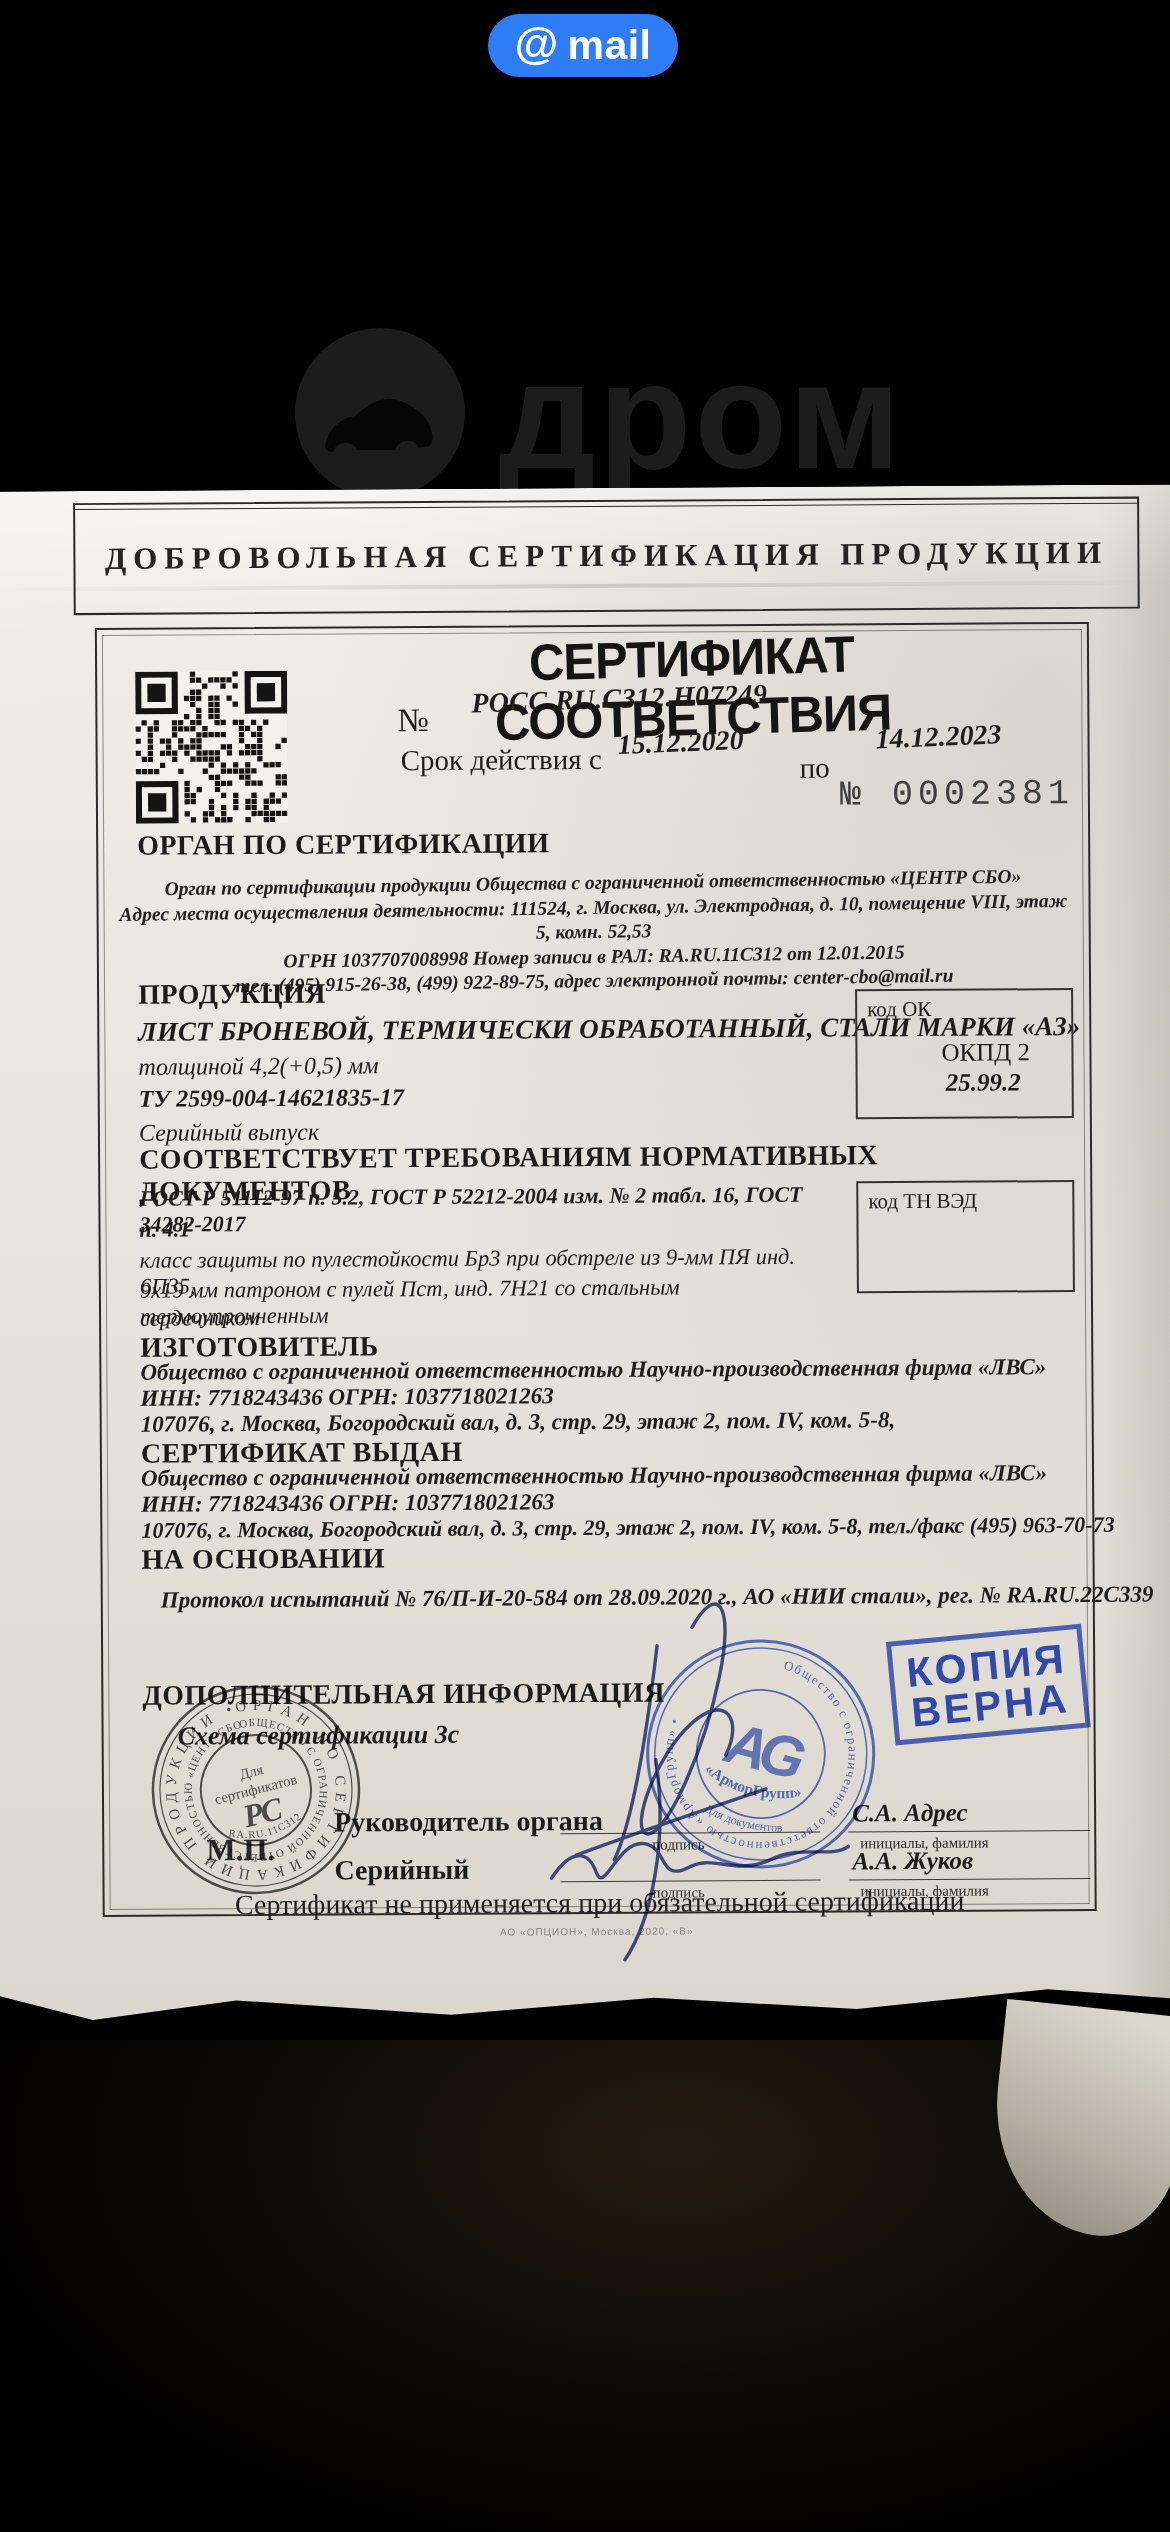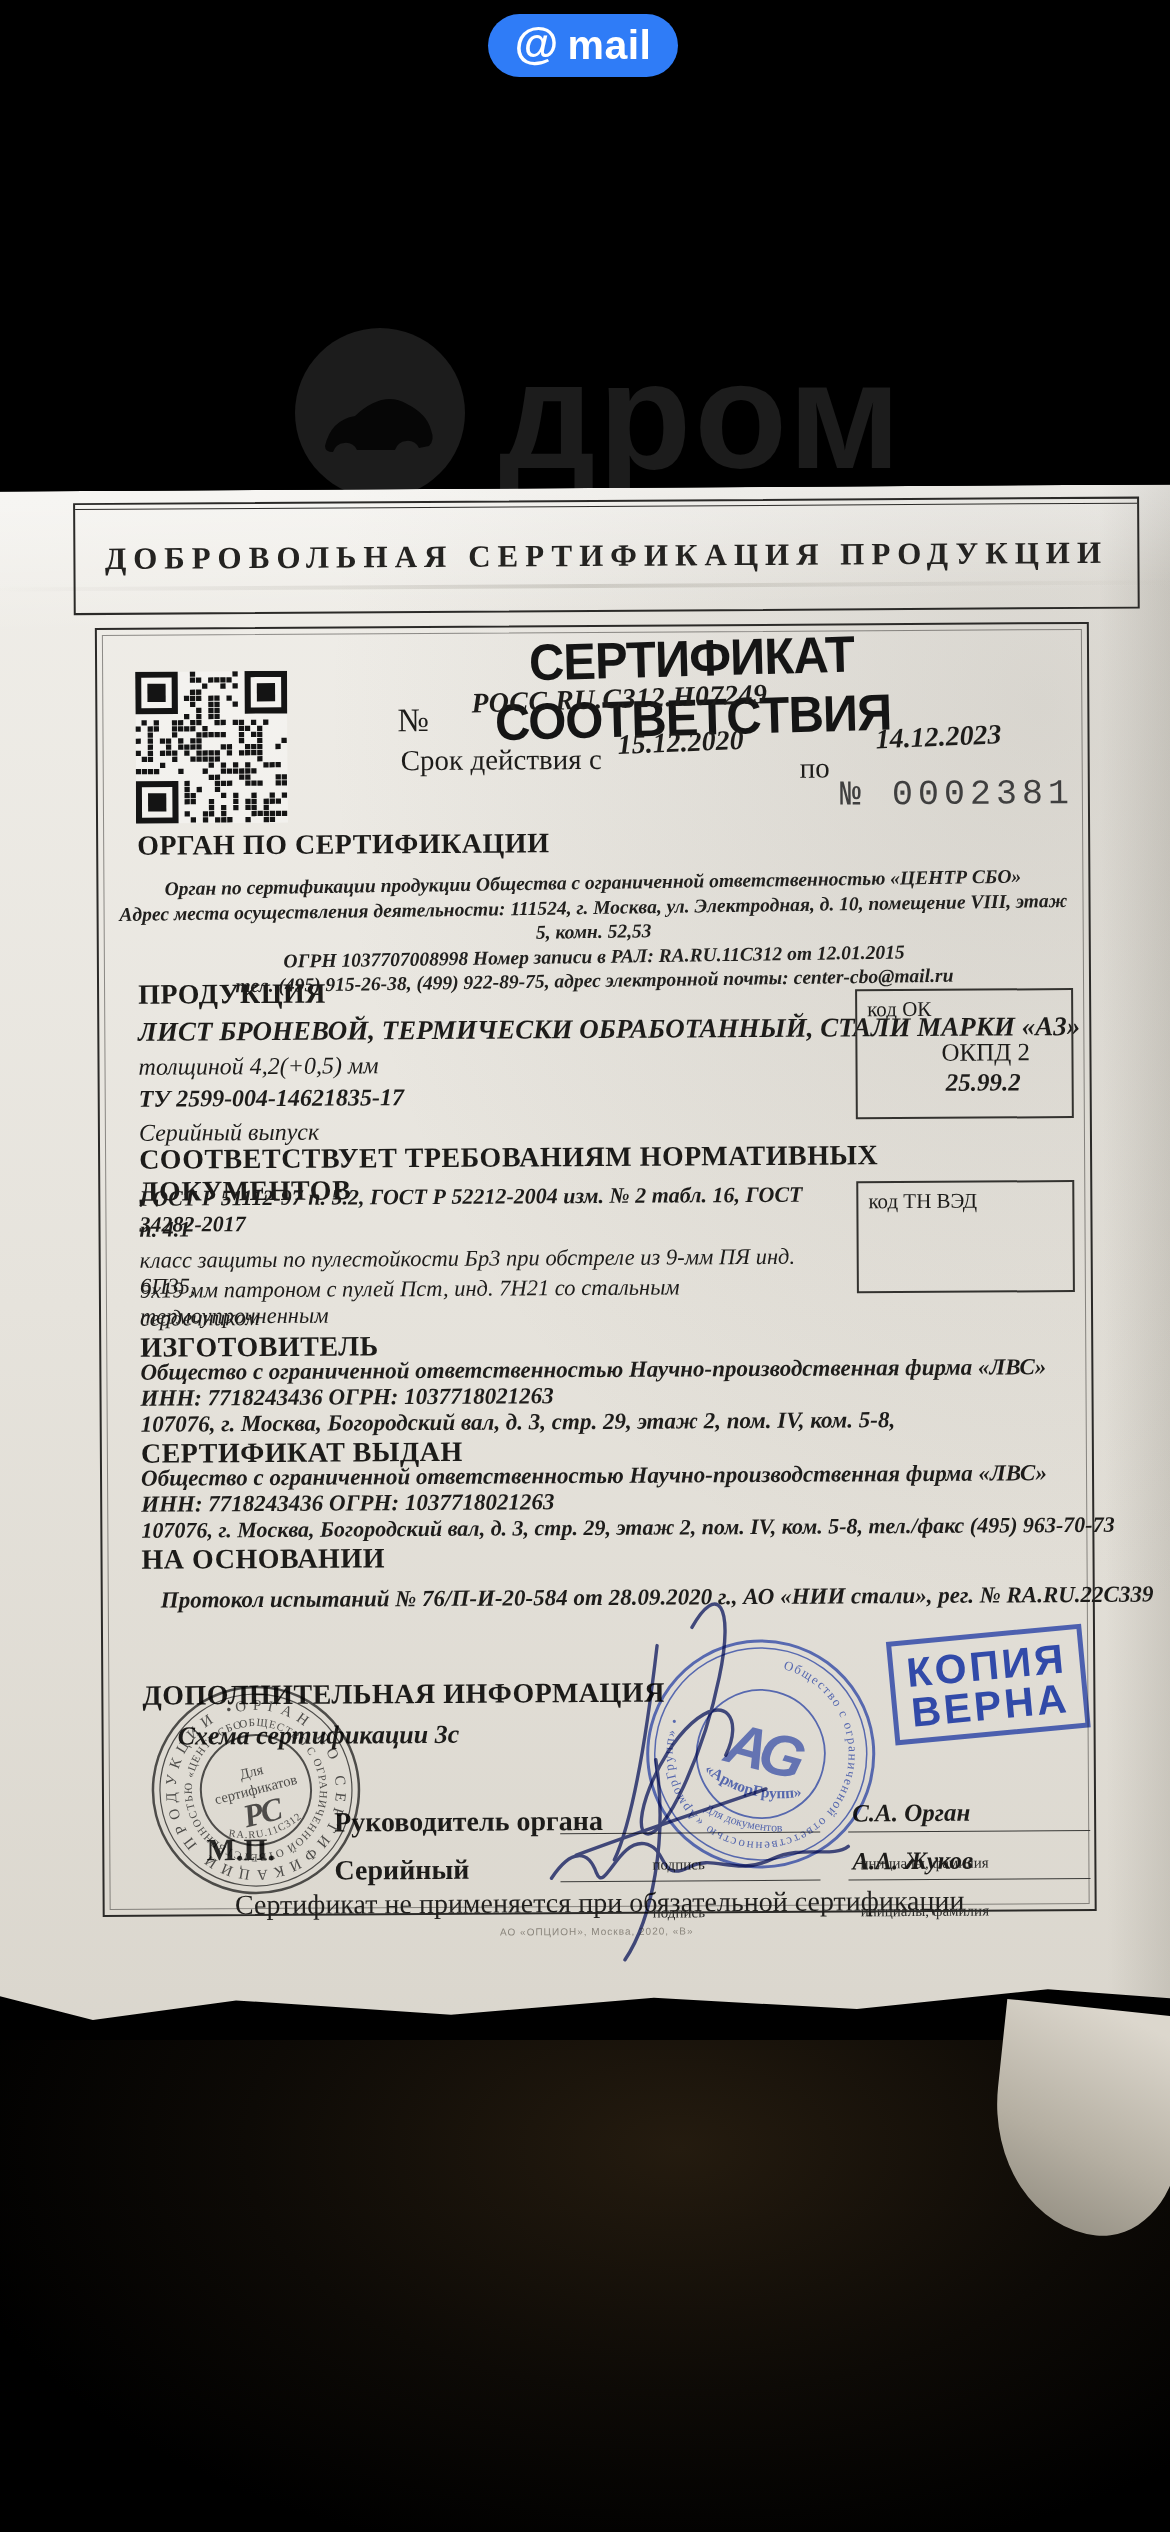--- a/index.html
+++ b/index.html
@@ -69,21 +69,21 @@
     font-size:19.5px;line-height:24.5px;color:#21201e;transform:rotate(-.5deg);}
 
   .code-box{border:2px solid #33322f;}
   .code-box .cb-label{position:absolute;left:10px;top:6px;font-size:21px;}
 
   .gost{font-size:22px;width:714px;}
   .desc{font-size:22.5px;width:714px;}
   .mfr-line{font-style:italic;font-weight:600;font-size:23px;white-space:nowrap;}
 
   .sig-line{border-top:1.5px solid #3a3a38;height:0;}
-  .cap{font-size:15px;color:#2b2b29;margin-top:20px;}
+  .cap{font-size:15px;color:#2b2b29;}
   .role{font-size:28px;font-weight:600;}
   .sig-name{font-style:italic;font-weight:700;font-size:25px;white-space:nowrap;}
 
   .note{left:0;top:1260px;width:100%;text-align:center;font-size:28px;color:#201f1d;}
   .printer-mark{left:250px;top:1438px;width:700px;text-align:center;
     font-family:"Liberation Sans",sans-serif;font-size:10px;color:#8a857c;letter-spacing:1px;}
   .mp-mark{left:210px;top:1342px;font-size:31px;font-weight:600;color:#2a2927;}
 
   
   .stamp{mix-blend-mode:multiply;}
@@ -383,21 +383,21 @@
 
       <div class="abs sec-h" style="left:39px;top:914px;">НА ОСНОВАНИИ</div>
       <div class="abs bital" style="left:58px;top:958px;font-size:23px;white-space:nowrap;">Протокол испытаний № 76/П-И-20-584 от 28.09.2020 г., АО «НИИ стали», рег. № RA.RU.22С339</div>
 
       <div class="abs sec-h" style="left:39px;top:1050px;">ДОПОЛНИТЕЛЬНАЯ ИНФОРМАЦИЯ</div>
       <div class="abs bital" style="left:74px;top:1092px;font-size:26px;">Схема сертификации 3с</div>
 
       <div class="abs role" style="left:230px;top:1178px;">Руководитель органа</div>
       <div class="abs sig-line" style="left:456px;top:1206px;width:260px;"></div>
       <div class="abs cap" style="left:548px;top:1210px;">подпись</div>
-      <div class="abs sig-name" style="left:748px;top:1174px;">С.А. Орган</div>
+      <div class="abs sig-name" style="left:748px;top:1174px;">С.А. Адрес</div>
       <div class="abs sig-line" style="left:744px;top:1206px;width:242px;"></div>
       <div class="abs cap" style="left:756px;top:1210px;">инициалы, фамилия</div>
 
       <div class="abs role" style="left:230px;top:1226px;">Серийный</div>
       <div class="abs sig-line" style="left:456px;top:1254px;width:260px;"></div>
       <div class="abs cap" style="left:548px;top:1258px;">подпись</div>
       <div class="abs sig-name" style="left:748px;top:1222px;font-family:Liberation Serif, serif;">А.А. Жуков</div>
       <div class="abs sig-line" style="left:744px;top:1254px;width:242px;"></div>
       <div class="abs cap" style="left:756px;top:1258px;">инициалы, фамилия</div>
 

